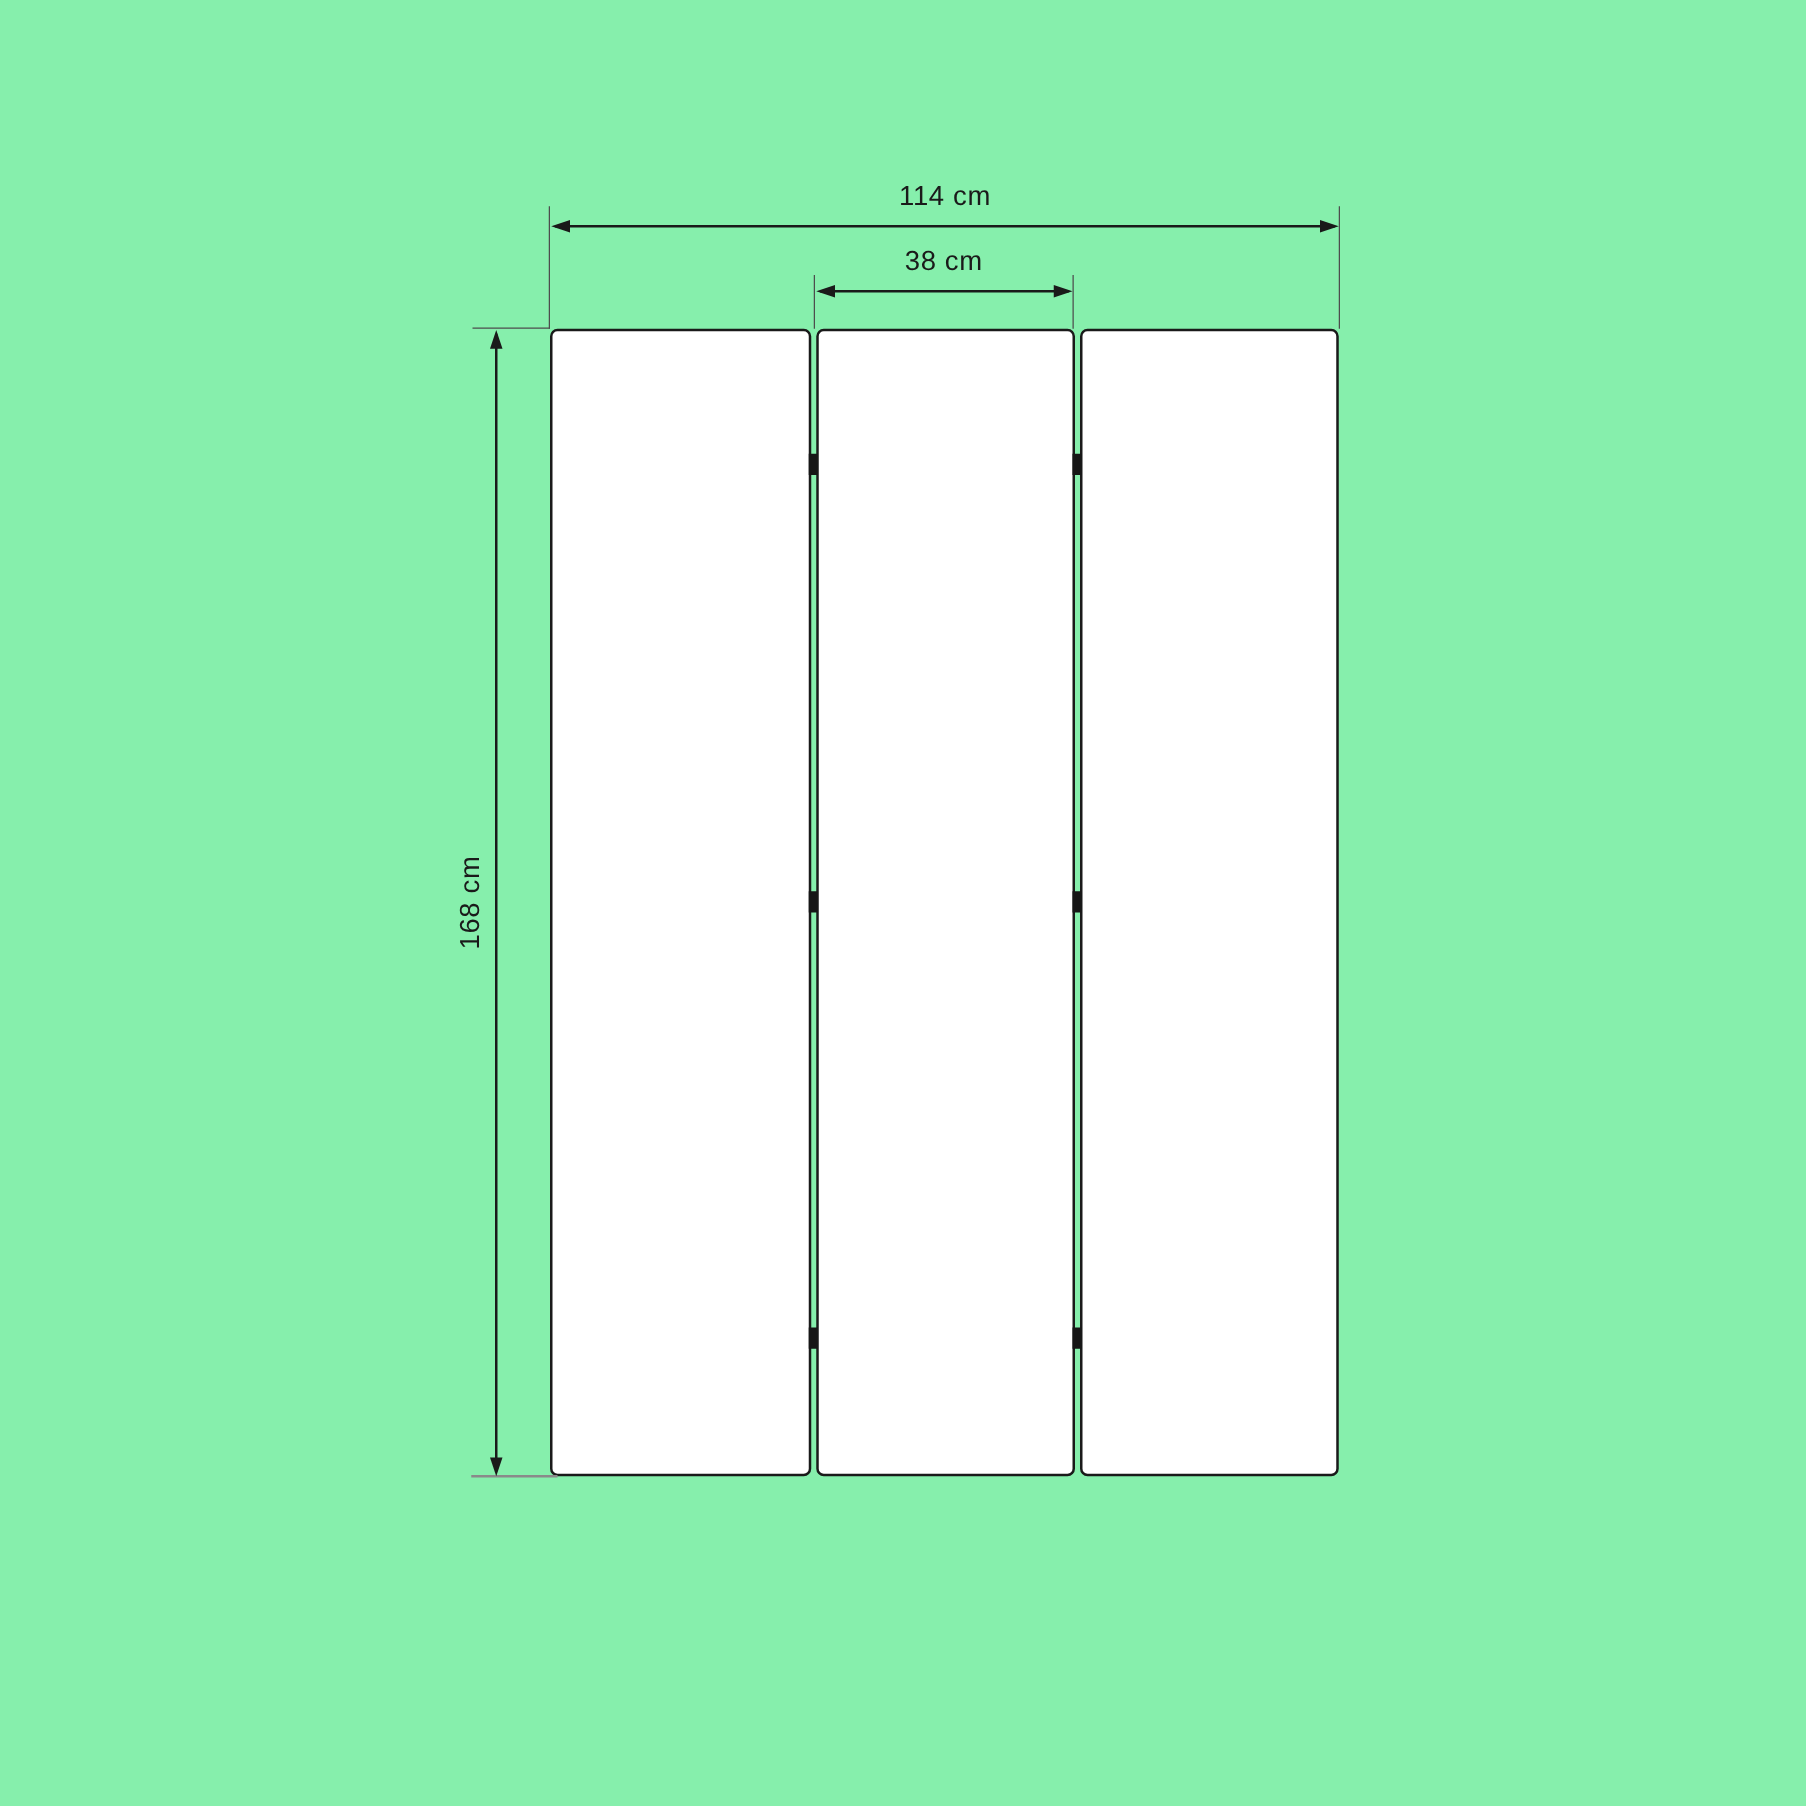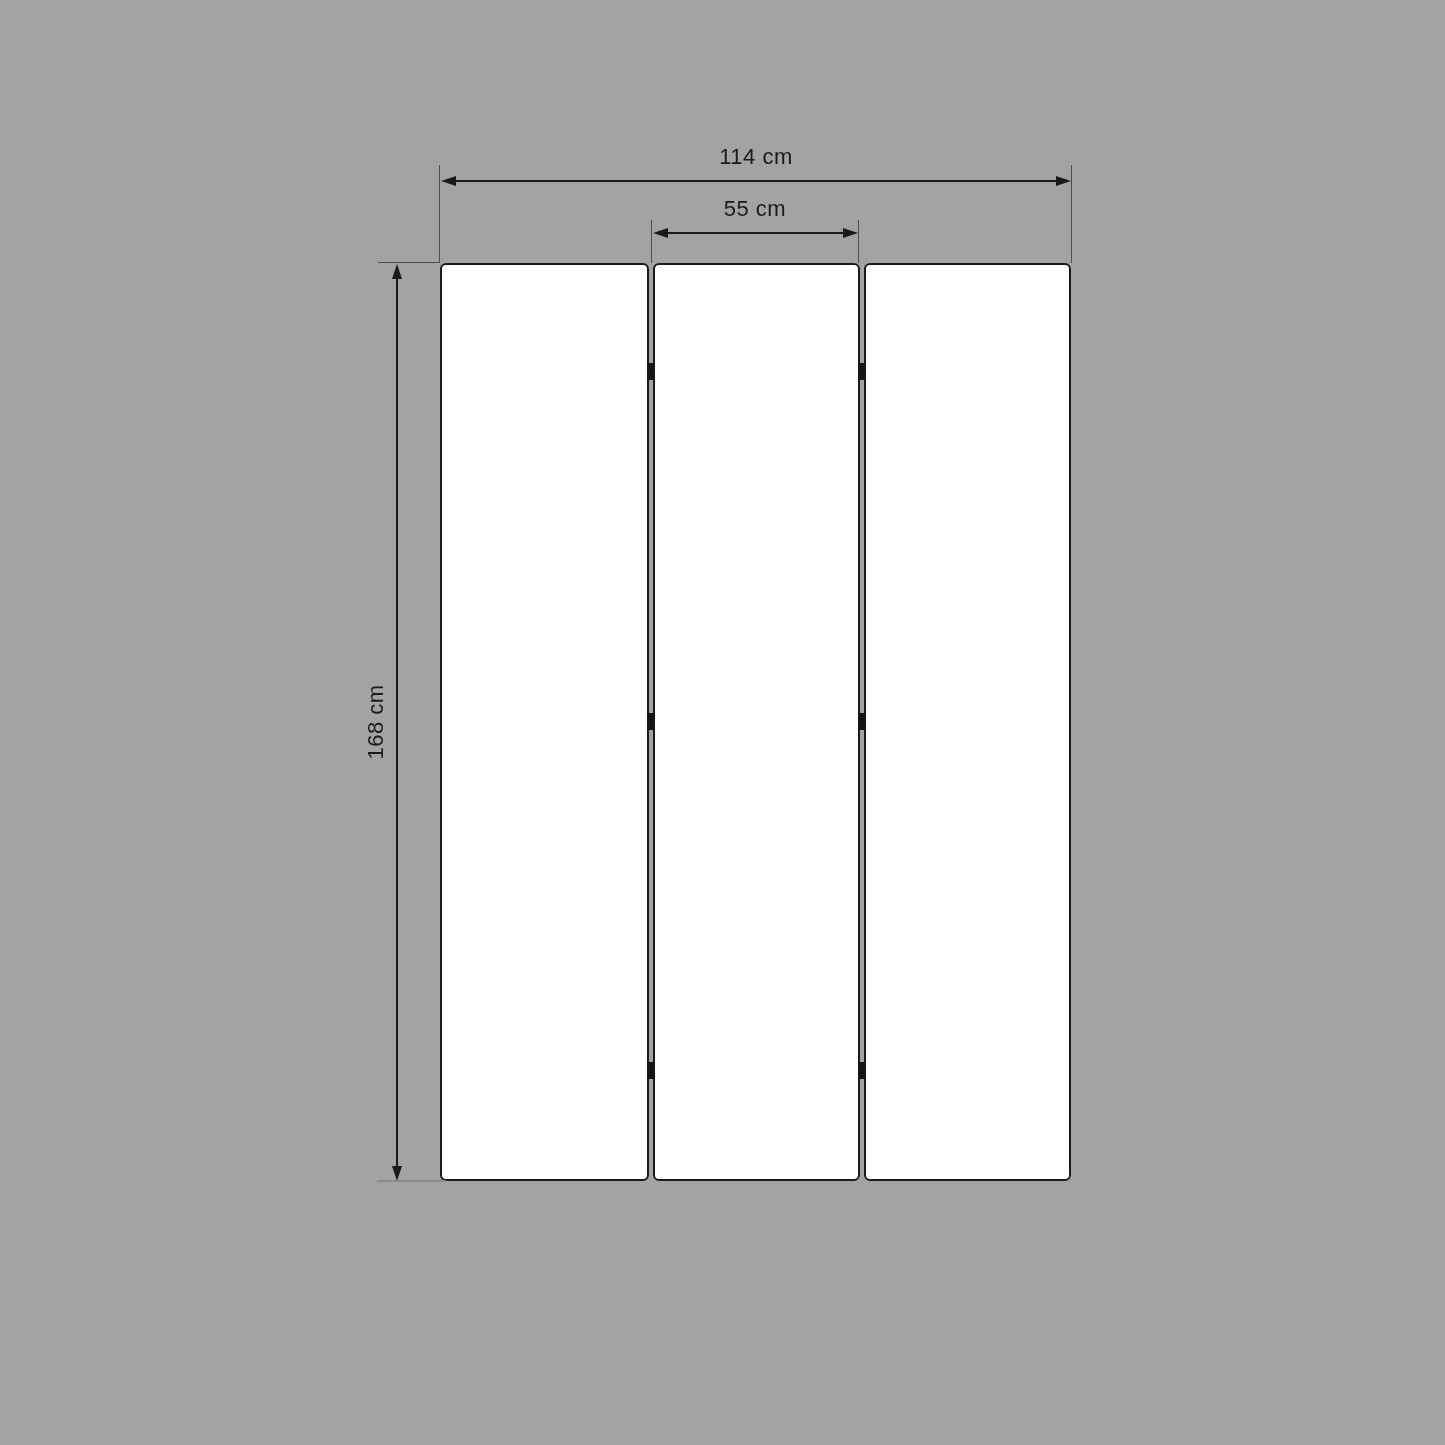--- a/index.html
+++ b/index.html
@@ -4,21 +4,21 @@
 <style>
   html, body {
     margin: 0;
     padding: 0;
     background: #ffffff;
   }
   .canvas {
     position: relative;
     width: 1445px;
     height: 1445px;
-    background: #a3a3a3;
+    background: #86efac;
     font-family: "Liberation Sans", sans-serif;
     overflow: hidden;
   }
   
   .panel {
     position: absolute;
     top: 263px;
     height: 918px;
     background: #ffffff;
     border: 2px solid #1a1a1a;
@@ -117,21 +117,21 @@
   <div class="ext v ext-38-left"></div>
   <div class="ext v ext-38-right"></div>
   <div class="ext h ext-168-top"></div>
   <div class="ext h ext-168-bottom"></div>
 
   <div class="dim-label label-114">114 cm</div>
   <div class="dim-line-h line-114"></div>
   <div class="ah left ah-114-left"></div>
   <div class="ah right ah-114-right"></div>
 
-  <div class="dim-label label-38">55 cm</div>
+  <div class="dim-label label-38">38 cm</div>
   <div class="dim-line-h line-38"></div>
   <div class="ah left ah-38-left"></div>
   <div class="ah right ah-38-right"></div>
 
   <div class="dim-label label-168">168 cm</div>
   <div class="dim-line-v line-168"></div>
   <div class="ah up ah-168-up"></div>
   <div class="ah down ah-168-down"></div>
 
 </div>

